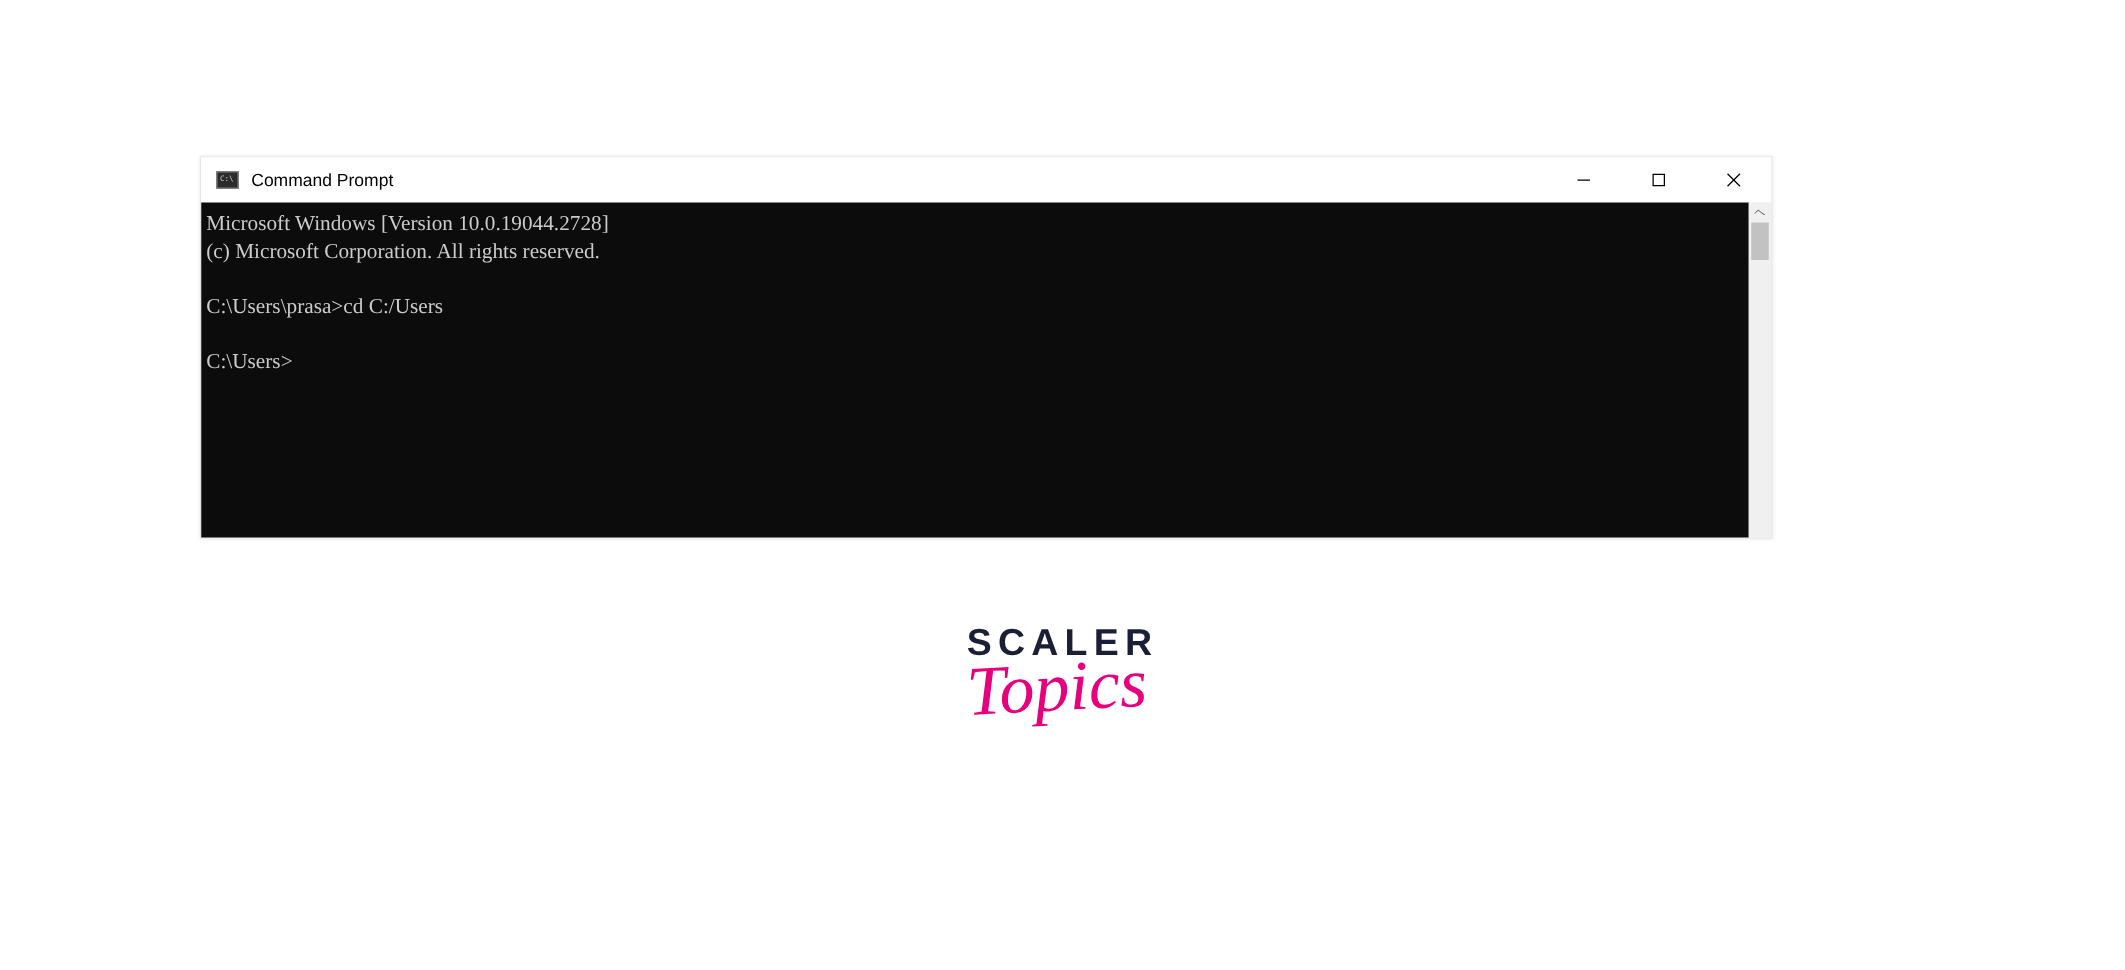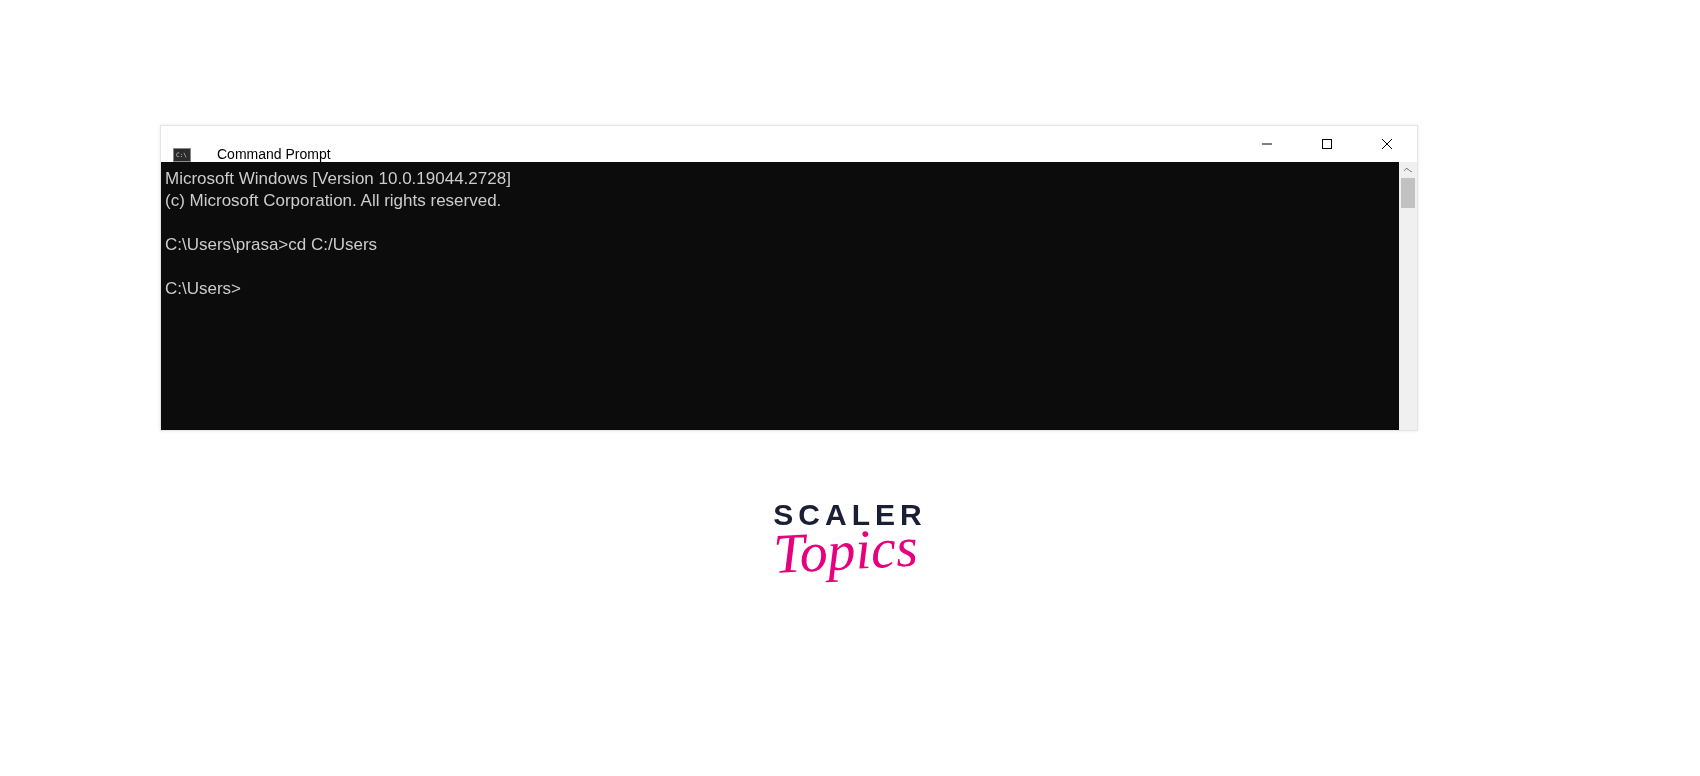--- a/index.html
+++ b/index.html
@@ -19,24 +19,23 @@
       left: 160px;
       top: 125px;
       width: 1258px;
       border: 1px solid #e5e5e5;
       box-shadow: 0 0 3px rgba(0,0,0,0.1);
       background: #ffffff;
     }
     .titlebar {
       height: 36px;
       display: flex;
-      align-items: flex-end;
+      align-items: center;
       background: #ffffff;
       padding-left: 12px;
-      gap: 16px;
     }
     .cmd-icon {
       width: 18px;
       height: 14px;
       background: #2b2b2b;
       border: 1px solid #888;
       margin-right: 10px;
       position: relative;
       display: flex;
       align-items: center;
@@ -74,21 +73,21 @@
     }
     .terminal-wrap {
       position: relative;
       display: flex;
     }
     .terminal {
       background: #0c0c0c;
       flex: 1;
       height: 268px;
       padding: 6px 12px 6px 4px;
-      font-family: Liberation Sans, sans-serif;
+      font-family: Liberation Serif, serif;
       font-size: 17px;
       line-height: 22px;
       color: #cccccc;
       white-space: pre;
       overflow: hidden;
     }
     .scrollbar {
       width: 18px;
       background: #f0f0f0;
       position: relative;

